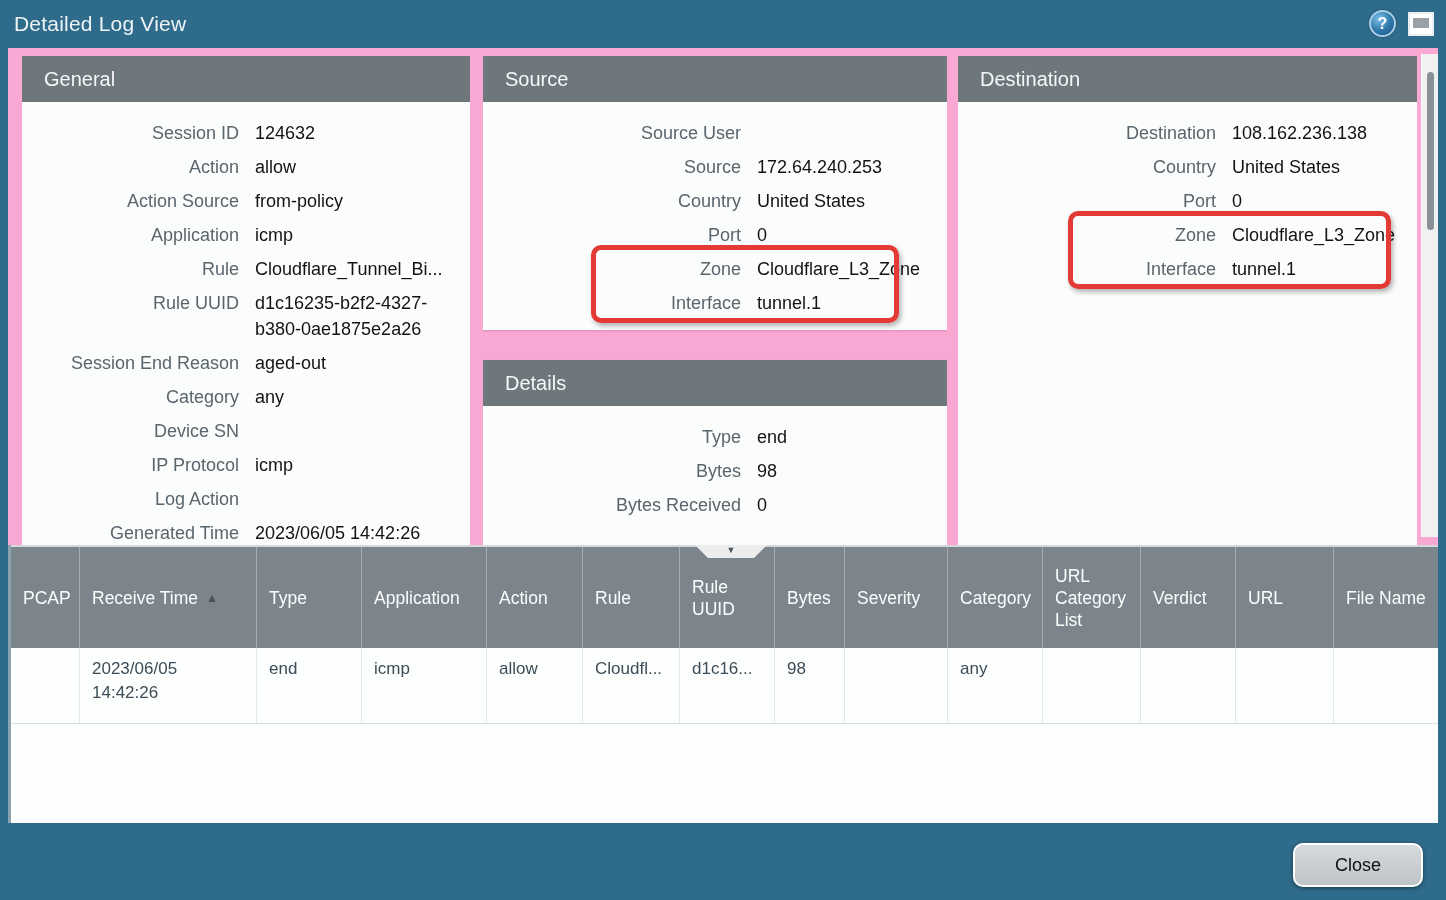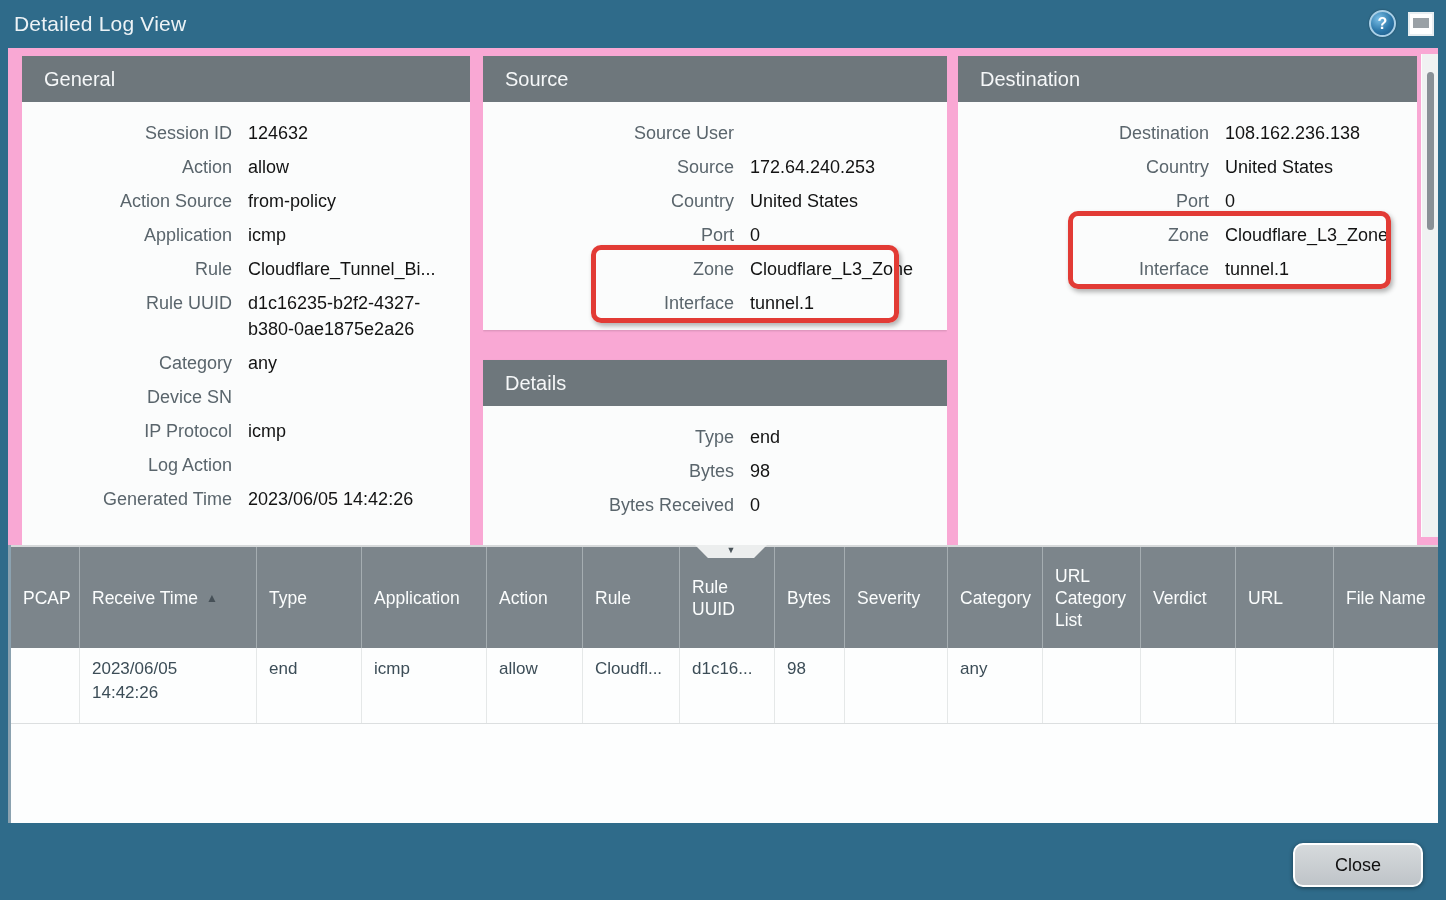--- a/index.html
+++ b/index.html
@@ -44,21 +44,21 @@
   .panel { display:flex; flex-direction:column; box-shadow:0 1px 2px rgba(0,0,0,.15); }
   .panel-fill { flex:1 1 auto; overflow:hidden; }
   .panel-header {
     height:46px; background:#6E777C; color:#F5F7F8;
     font-size:20px; display:flex; align-items:center; padding-left:22px;
     flex:none;
   }
   .panel-body { background:#FBFCFC; flex:1 1 auto; padding:14px 0 10px 0; overflow:hidden; }
   .gap { height:30px; flex:none; }
 
-  .prow { display:flex; padding:4px 4px; }
+  .prow { display:flex; padding:4px 11px; }
   .prow .lbl { width:206px; flex:none; text-align:right; color:#5A656C; font-size:18px; line-height:26px; }
   .prow .val { flex:1; margin-left:16px; color:#131313; font-size:18px; line-height:26px; min-height:26px; word-wrap:break-word; padding-right:10px; }
   .pcol-source .prow .lbl, .pcol-dest .prow .lbl { width:204px;margin-left:43px; }
 
   .hl-wrap { position:relative; }
   .hl-box {
     position:absolute; top:-7px; bottom:-3px; left:108px; right:48px;
     border:5px solid #E23B35; border-radius:10px;
     box-shadow:2px 3px 5px rgba(0,0,0,.3);
     pointer-events:none;
@@ -159,20 +159,24 @@
               <span class="lbl">Application</span>
               <span class="val">icmp</span>
             </div>
           <div class="prow">
               <span class="lbl">Rule</span>
               <span class="val">Cloudflare_Tunnel_Bi...</span>
             </div>
           <div class="prow">
               <span class="lbl">Rule UUID</span>
               <span class="val">d1c16235-b2f2-4327-b380-0ae1875e2a26</span>
+            </div>
+          <div class="prow">
+              <span class="lbl">Session End Reason</span>
+              <span class="val">aged-out</span>
             </div>
           <div class="prow">
               <span class="lbl">Category</span>
               <span class="val">any</span>
             </div>
           <div class="prow">
               <span class="lbl">Device SN</span>
               <span class="val"></span>
             </div>
           <div class="prow">

